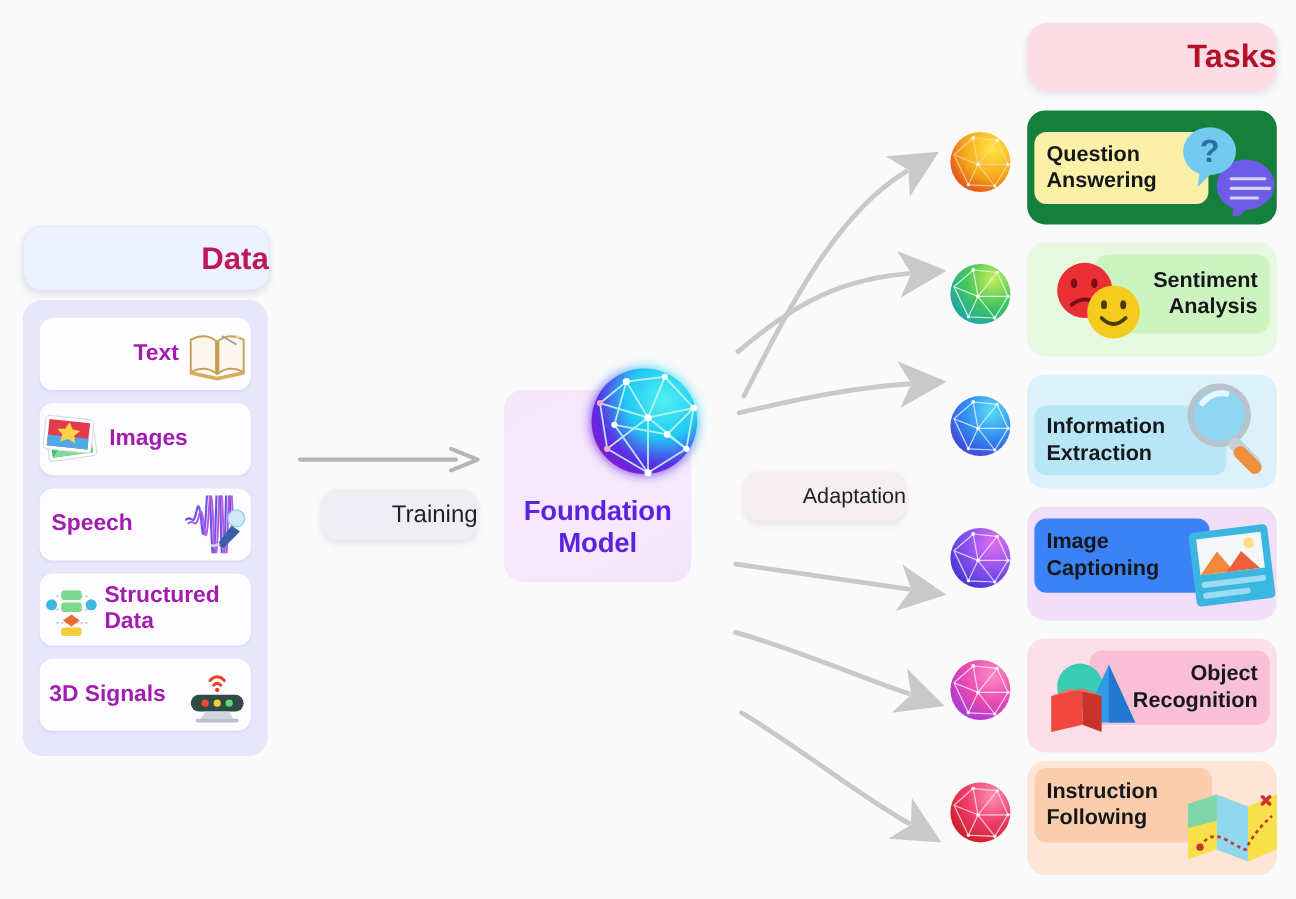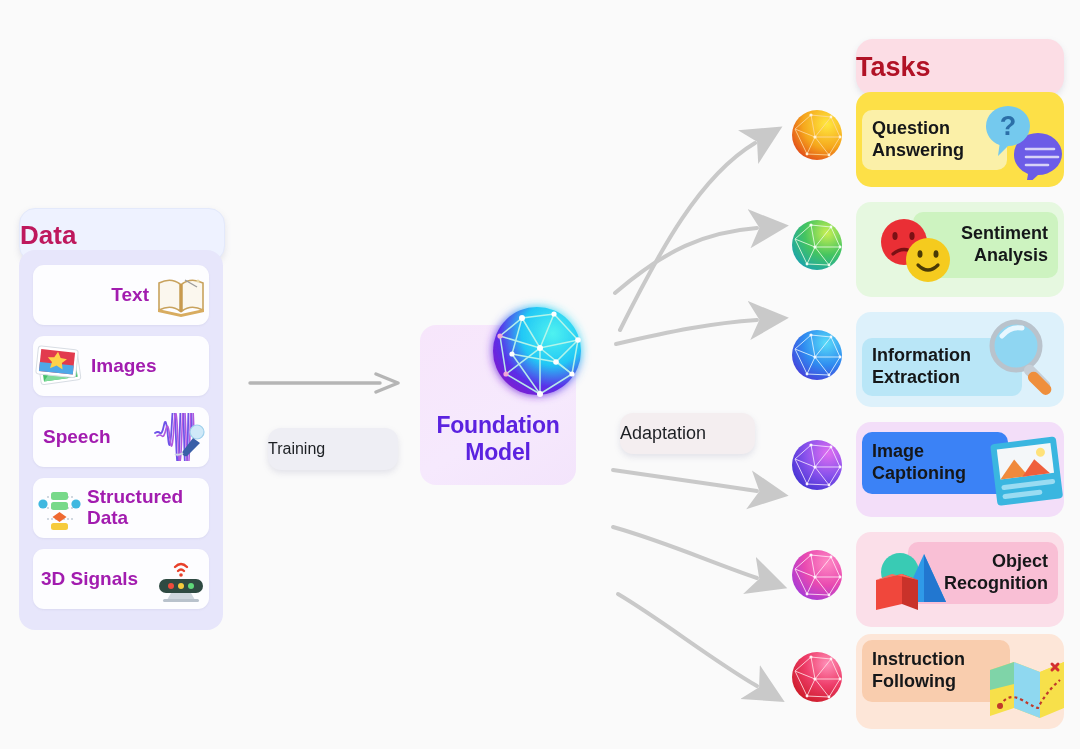--- a/index.html
+++ b/index.html
@@ -8,25 +8,24 @@
     background:#fafafa;
     font-family:"Liberation Sans", sans-serif;
     overflow:hidden;
     position:relative;
   }
   #stage{position:absolute;inset:0;}
 
   
   .hdr-pill{
     position:absolute;
-    display:flex;align-items:center;justify-content:flex-start;
+    display:flex;align-items:center;justify-content:flex-end;
     border-radius:16px;
     font-weight:bold;
     box-shadow:0 3px 6px rgba(120,120,160,.18);
-    margin-top:20px;
   }
 
   
   #data-header{
     left:19px;top:188px;width:204px;height:52px;
     background:#eef2ff;color:#be185d;font-size:26px;
     border:1px solid #e3e9fb;
   }
   #data-panel{
     position:absolute;left:19px;top:250px;width:204px;height:380px;
@@ -40,21 +39,21 @@
   }
   .data-row .lbl{
     font-size:19px;font-weight:bold;color:#a21caf;line-height:1.1;
   }
   .data-row .ico{width:56px;height:48px;position:relative;flex:0 0 auto;}
 
   
   #train-arrow{position:absolute;left:248px;top:372px;}
   #training-pill{
     left:268px;top:408px;width:130px;height:42px;
-    background:#eeeef4;color:#1d2024;font-size:16px;font-weight:normal;
+    background:#eeeef4;color:#1d2024;font-size:20px;font-weight:normal;
     border-radius:13px;
   }
 
   
   #fm-box{
     position:absolute;left:420px;top:325px;width:156px;height:160px;
     background:linear-gradient(150deg,#f7e6fb 0%,#f6e9fd 60%,#f3e4fb 100%);
     border-radius:16px;
   }
   #fm-label{
@@ -276,21 +275,21 @@
       <path d="M613 470 C668 478 710 484 757 491"></path>
       <path d="M613 527 C666 542 710 562 757 578"></path>
       <path d="M618 594 C662 620 712 660 757 686"></path>
     </g>
   </svg>
 
   <div class="hdr-pill" id="tasks-header">
     <span>Tasks</span>
   </div>
 
-  <div class="task-outer" style="top:92px;height:95px;background:#fde047">
+  <div class="task-outer" style="top:92px;height:95px;background:#15803d">
     <div class="task-inner" style="left:6px;top:18px;width:145px;height:60px;background:#fbf0a8;justify-content:flex-start">
       <span class="tlbl">Question
 Answering</span>
     </div>
     <div class="task-art" style="left:124px;top:8px">
       <svg width="90" height="80" viewBox="0 0 90 80">
         <path d="M42 40 a24 21 0 1 1 48 0 a24 21 0 0 1 -24 21 l-12 11 l2 -12 a24 21 0 0 1 -14 -20 Z" transform="translate(-8,14)" fill="#6c5ce7"></path>
         <g stroke="#d7d2f7" stroke-width="2.6" stroke-linecap="round">
           <line x1="46" y1="49" x2="74" y2="49"></line>
             <line x1="46" y1="57" x2="78" y2="57"></line>

